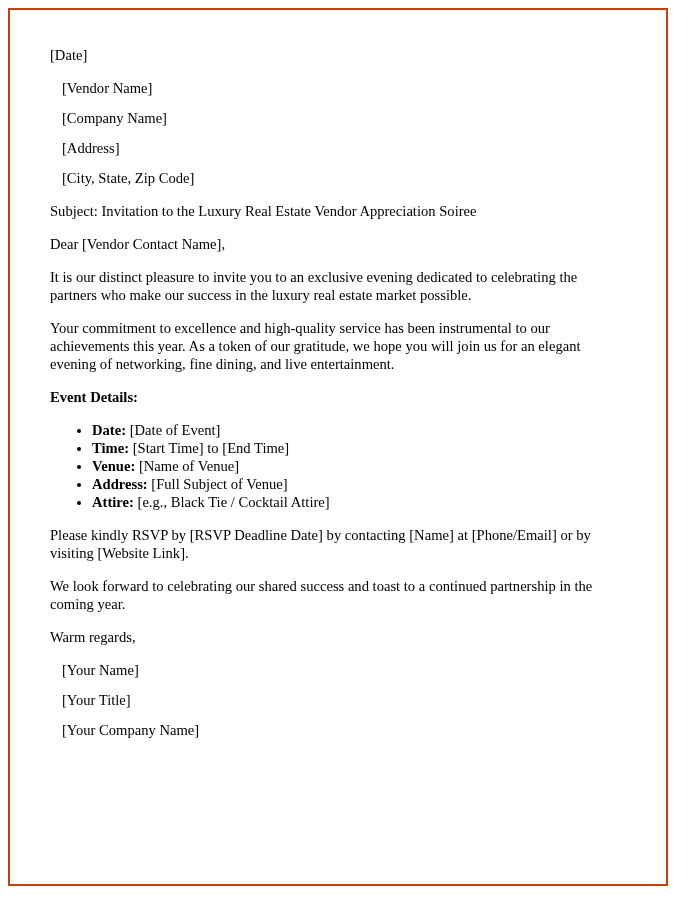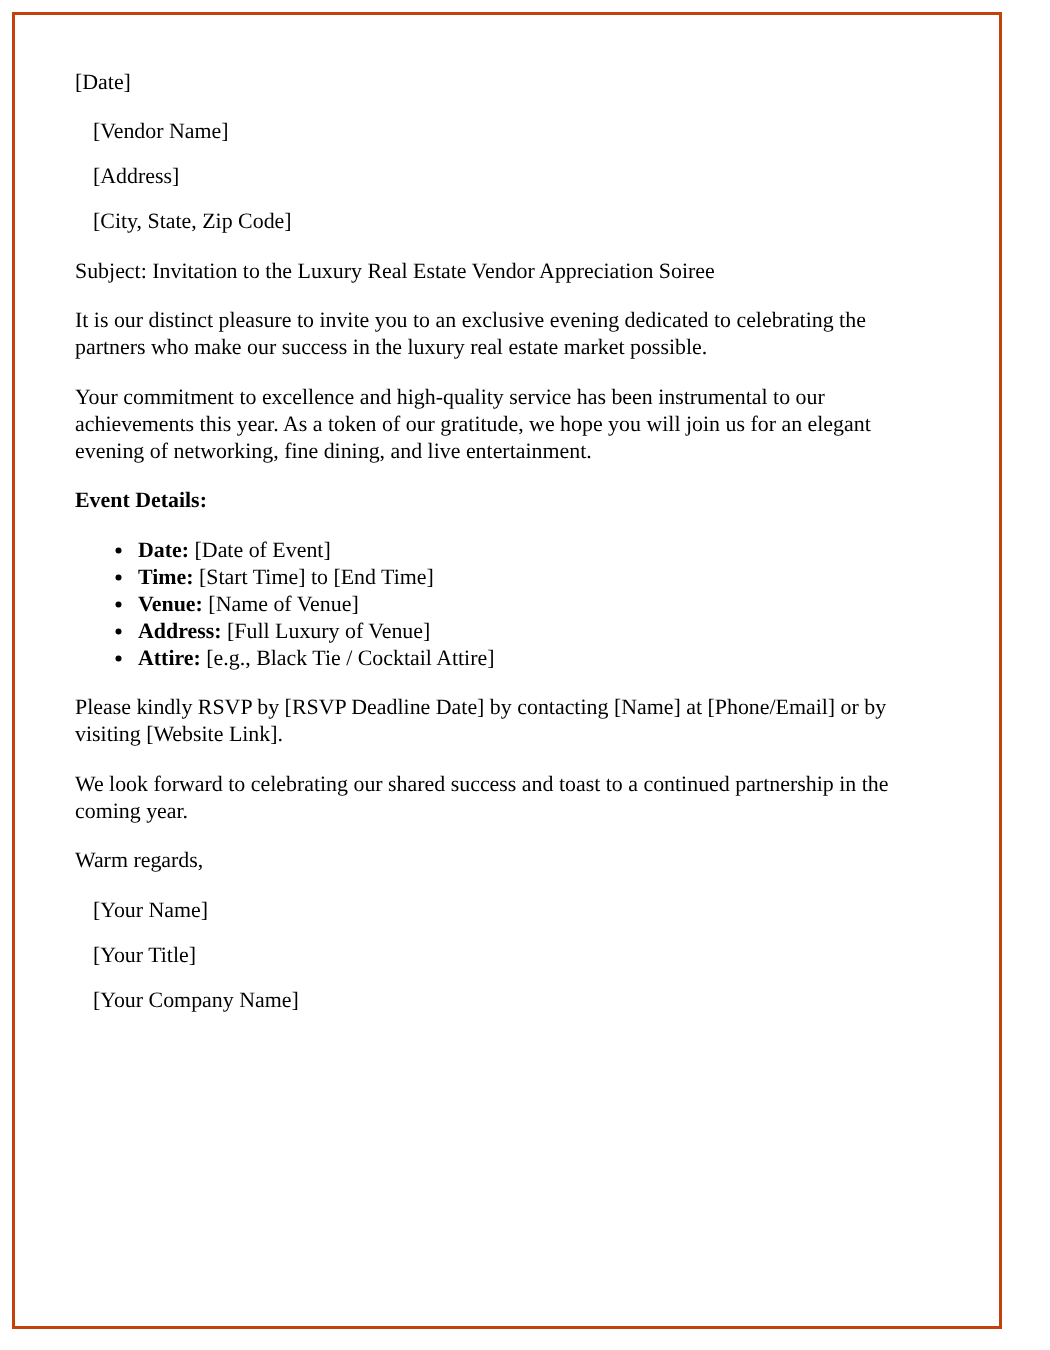--- a/index.html
+++ b/index.html
@@ -48,26 +48,28 @@
 </style>
 </head>
 <body>
 
 <div class="page">
 
   <p>[Date]</p>
 
   <div class="block">
     <div>[Vendor Name]</div>
+    <div>[Company Name]</div>
     <div>[Address]</div>
     <div>[City, State, Zip Code]</div>
   </div>
 
   <p>Subject: Invitation to the Luxury Real Estate Vendor Appreciation Soiree</p>
 
+  <p>Dear [Vendor Contact Name],</p>
 
   <p>It is our distinct pleasure to invite you to an exclusive evening dedicated to celebrating the partners who make our success in the luxury real estate market possible.</p>
 
   <p>Your commitment to excellence and high-quality service has been instrumental to our achievements this year. As a token of our gratitude, we hope you will join us for an elegant evening of networking, fine dining, and live entertainment.</p>
 
   <p><strong>Event Details:</strong></p>
 
   <ul class="event-list">
     <li>
       <strong>Date:</strong>
@@ -76,21 +78,21 @@
     <li>
       <strong>Time:</strong>
       <span>[Start Time] to [End Time]</span>
     </li>
     <li>
       <strong>Venue:</strong>
       <span>[Name of Venue]</span>
     </li>
     <li>
       <strong>Address:</strong>
-      <span>[Full Luxury of Venue]</span>
+      <span>[Full Subject of Venue]</span>
     </li>
     <li>
       <strong>Attire:</strong>
       <span>[e.g., Black Tie / Cocktail Attire]</span>
     </li>
   </ul>
 
   <p>Please kindly RSVP by [RSVP Deadline Date] by contacting [Name] at [Phone/Email] or by visiting [Website Link].</p>
 
   <p>We look forward to celebrating our shared success and toast to a continued partnership in the coming year.</p>

